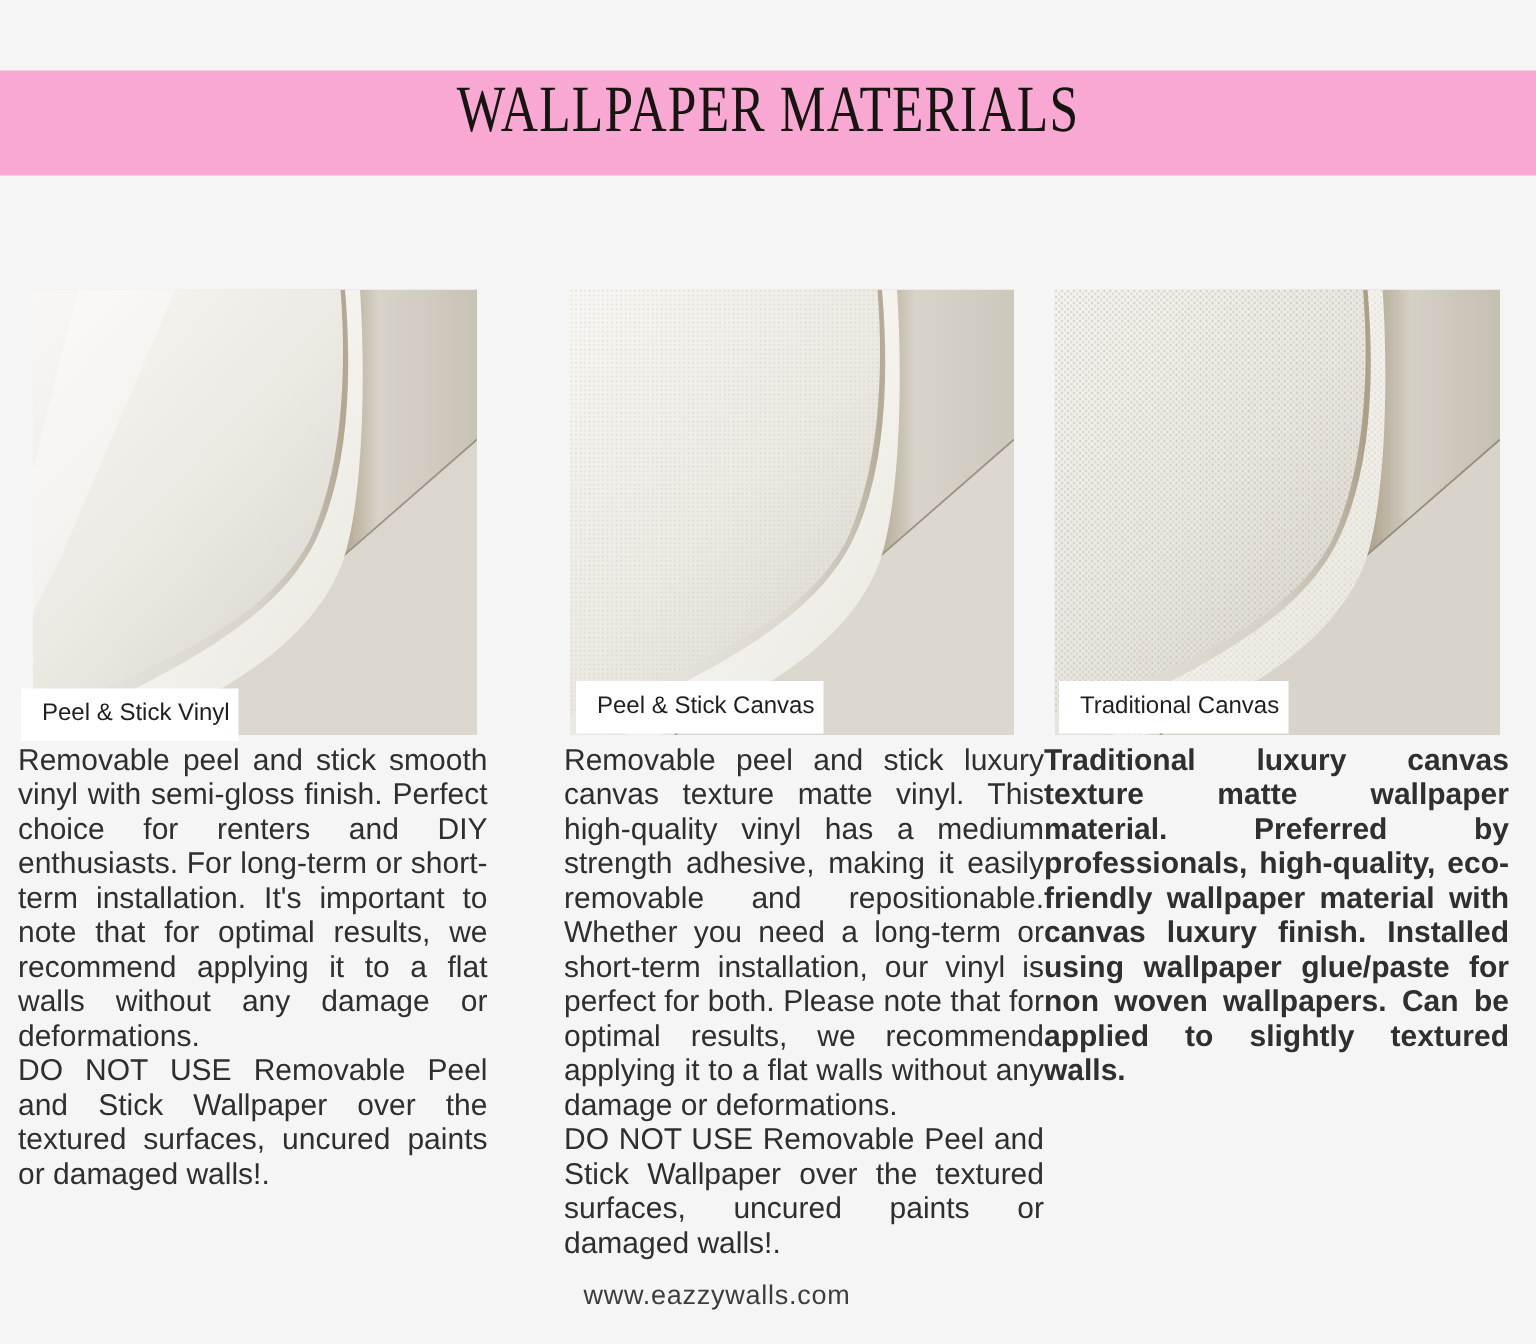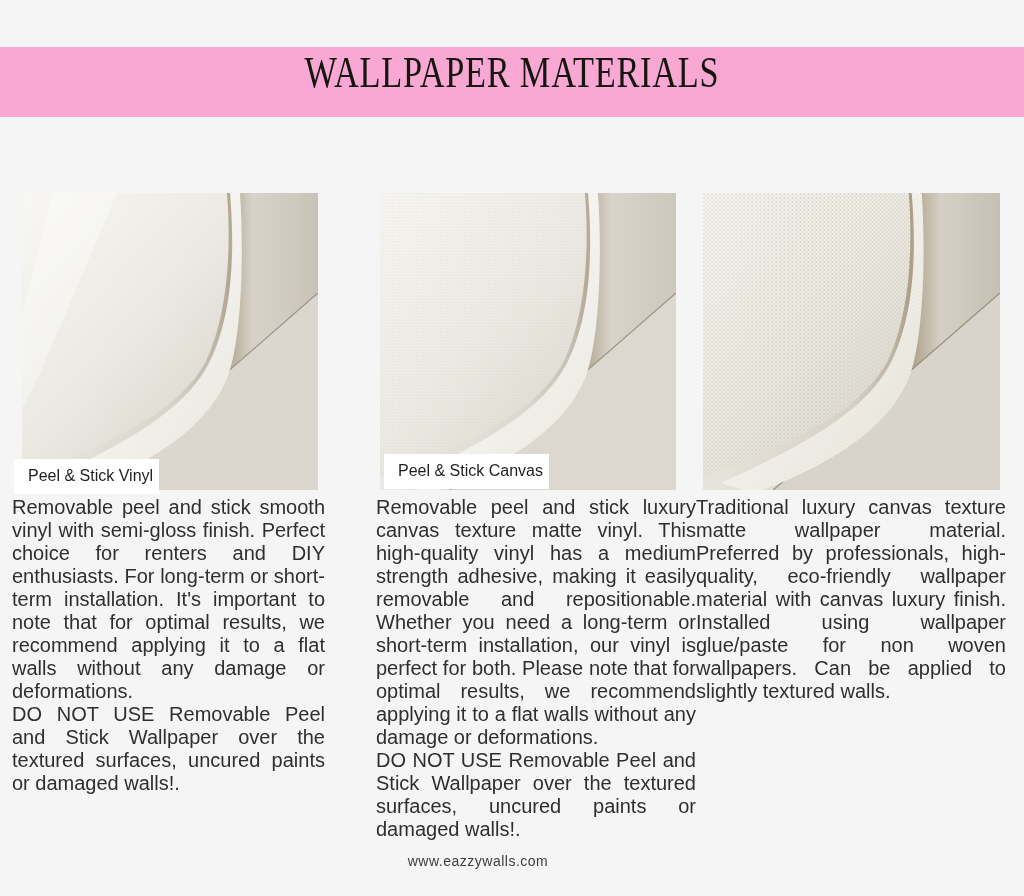--- a/index.html
+++ b/index.html
@@ -37,29 +37,29 @@
   #fig1 .material-label{left:-8px;bottom:-4px;}
   #fig2 .material-label{left:4px;bottom:1px;}
   #fig3 .material-label{left:3px;bottom:1px;}
   .col-text{
     position:absolute;top:496px;
     font-size:20px;line-height:23px;color:#2f2f2f;
     text-align:justify;
   }
   #text1{left:12px;width:313px;}
   #text2{left:376px;width:320px;}
-  #text3{left:696px;width:310px;}
+  #text3{left:696px;width:310px;font-weight:bold;}
   .col-text p{margin:0;}
   .warning{
     text-decoration-thickness:1.5px;
     text-underline-offset:4px;
   }
   .footer{
     position:absolute;left:0;top:853px;width:956px;
-    text-align:center;font-size:14px;color:#3d3d3d;letter-spacing:0.5px;
+    text-align:center;font-size:18px;color:#3d3d3d;letter-spacing:0.5px;
   }
 </style>
 </head>
 <body>
 
 <div class="header-band">
   <div class="page-title">WALLPAPER MATERIALS</div>
 </div>
 
 <div class="figure" id="fig1">
@@ -153,20 +153,21 @@
       </pattern>
     </defs>
     <rect width="296" height="297" fill="url(#bg3)"></rect>
     <path d="M296 100 L70 297 L296 297 Z" fill="#d8d4cb"></path>
     <path d="M296 100 L70 297" stroke="#958e7c" stroke-width="1.2" fill="none"></path>
     <path d="M208 0 C214 70 208 130 186 172 C162 216 110 248 18 290 L40 297 L60 297 C140 266 190 228 207 180 C220 140 222 60 218 0 Z" fill="url(#curl3)"></path>
     <path d="M208 0 C214 70 208 130 186 172 C162 216 110 248 18 290 L40 297 L60 297 C140 266 190 228 207 180 C220 140 222 60 218 0 Z" fill="url(#tex3)" opacity="0.35"></path>
     <path d="M0 0 L205 0 C210 65 204 125 184 168 C160 212 108 244 0 284 Z" fill="url(#sheet3)"></path>
     <path d="M0 0 L205 0 C210 65 204 125 184 168 C160 212 108 244 0 284 Z" fill="url(#tex3)" opacity="0.7"></path>
   </svg>
+  <div class="material-label">Traditional Canvas</div>
 </div>
 
 <div class="col-text" id="text1">
   <p>Removable peel and stick smooth vinyl with semi-gloss finish. Perfect choice for renters and DIY enthusiasts. For long-term or short-term installation. It's important to note that for optimal results, we recommend applying it to a flat walls without any damage or deformations.</p>
   <p class="warning">DO NOT USE Removable Peel and Stick Wallpaper over the textured surfaces, uncured paints or damaged walls!.</p>
 </div>
 
 <div class="col-text" id="text2">
   <p>Removable peel and stick luxury canvas texture matte vinyl. This high-quality vinyl has a medium strength adhesive, making it easily removable and repositionable. Whether you need a long-term or short-term installation, our vinyl is perfect for both. Please note that for optimal results, we recommend applying it to a flat walls without any damage or deformations.</p>
   <p class="warning">DO NOT USE Removable Peel and Stick Wallpaper over the textured surfaces, uncured paints or damaged walls!.</p>

